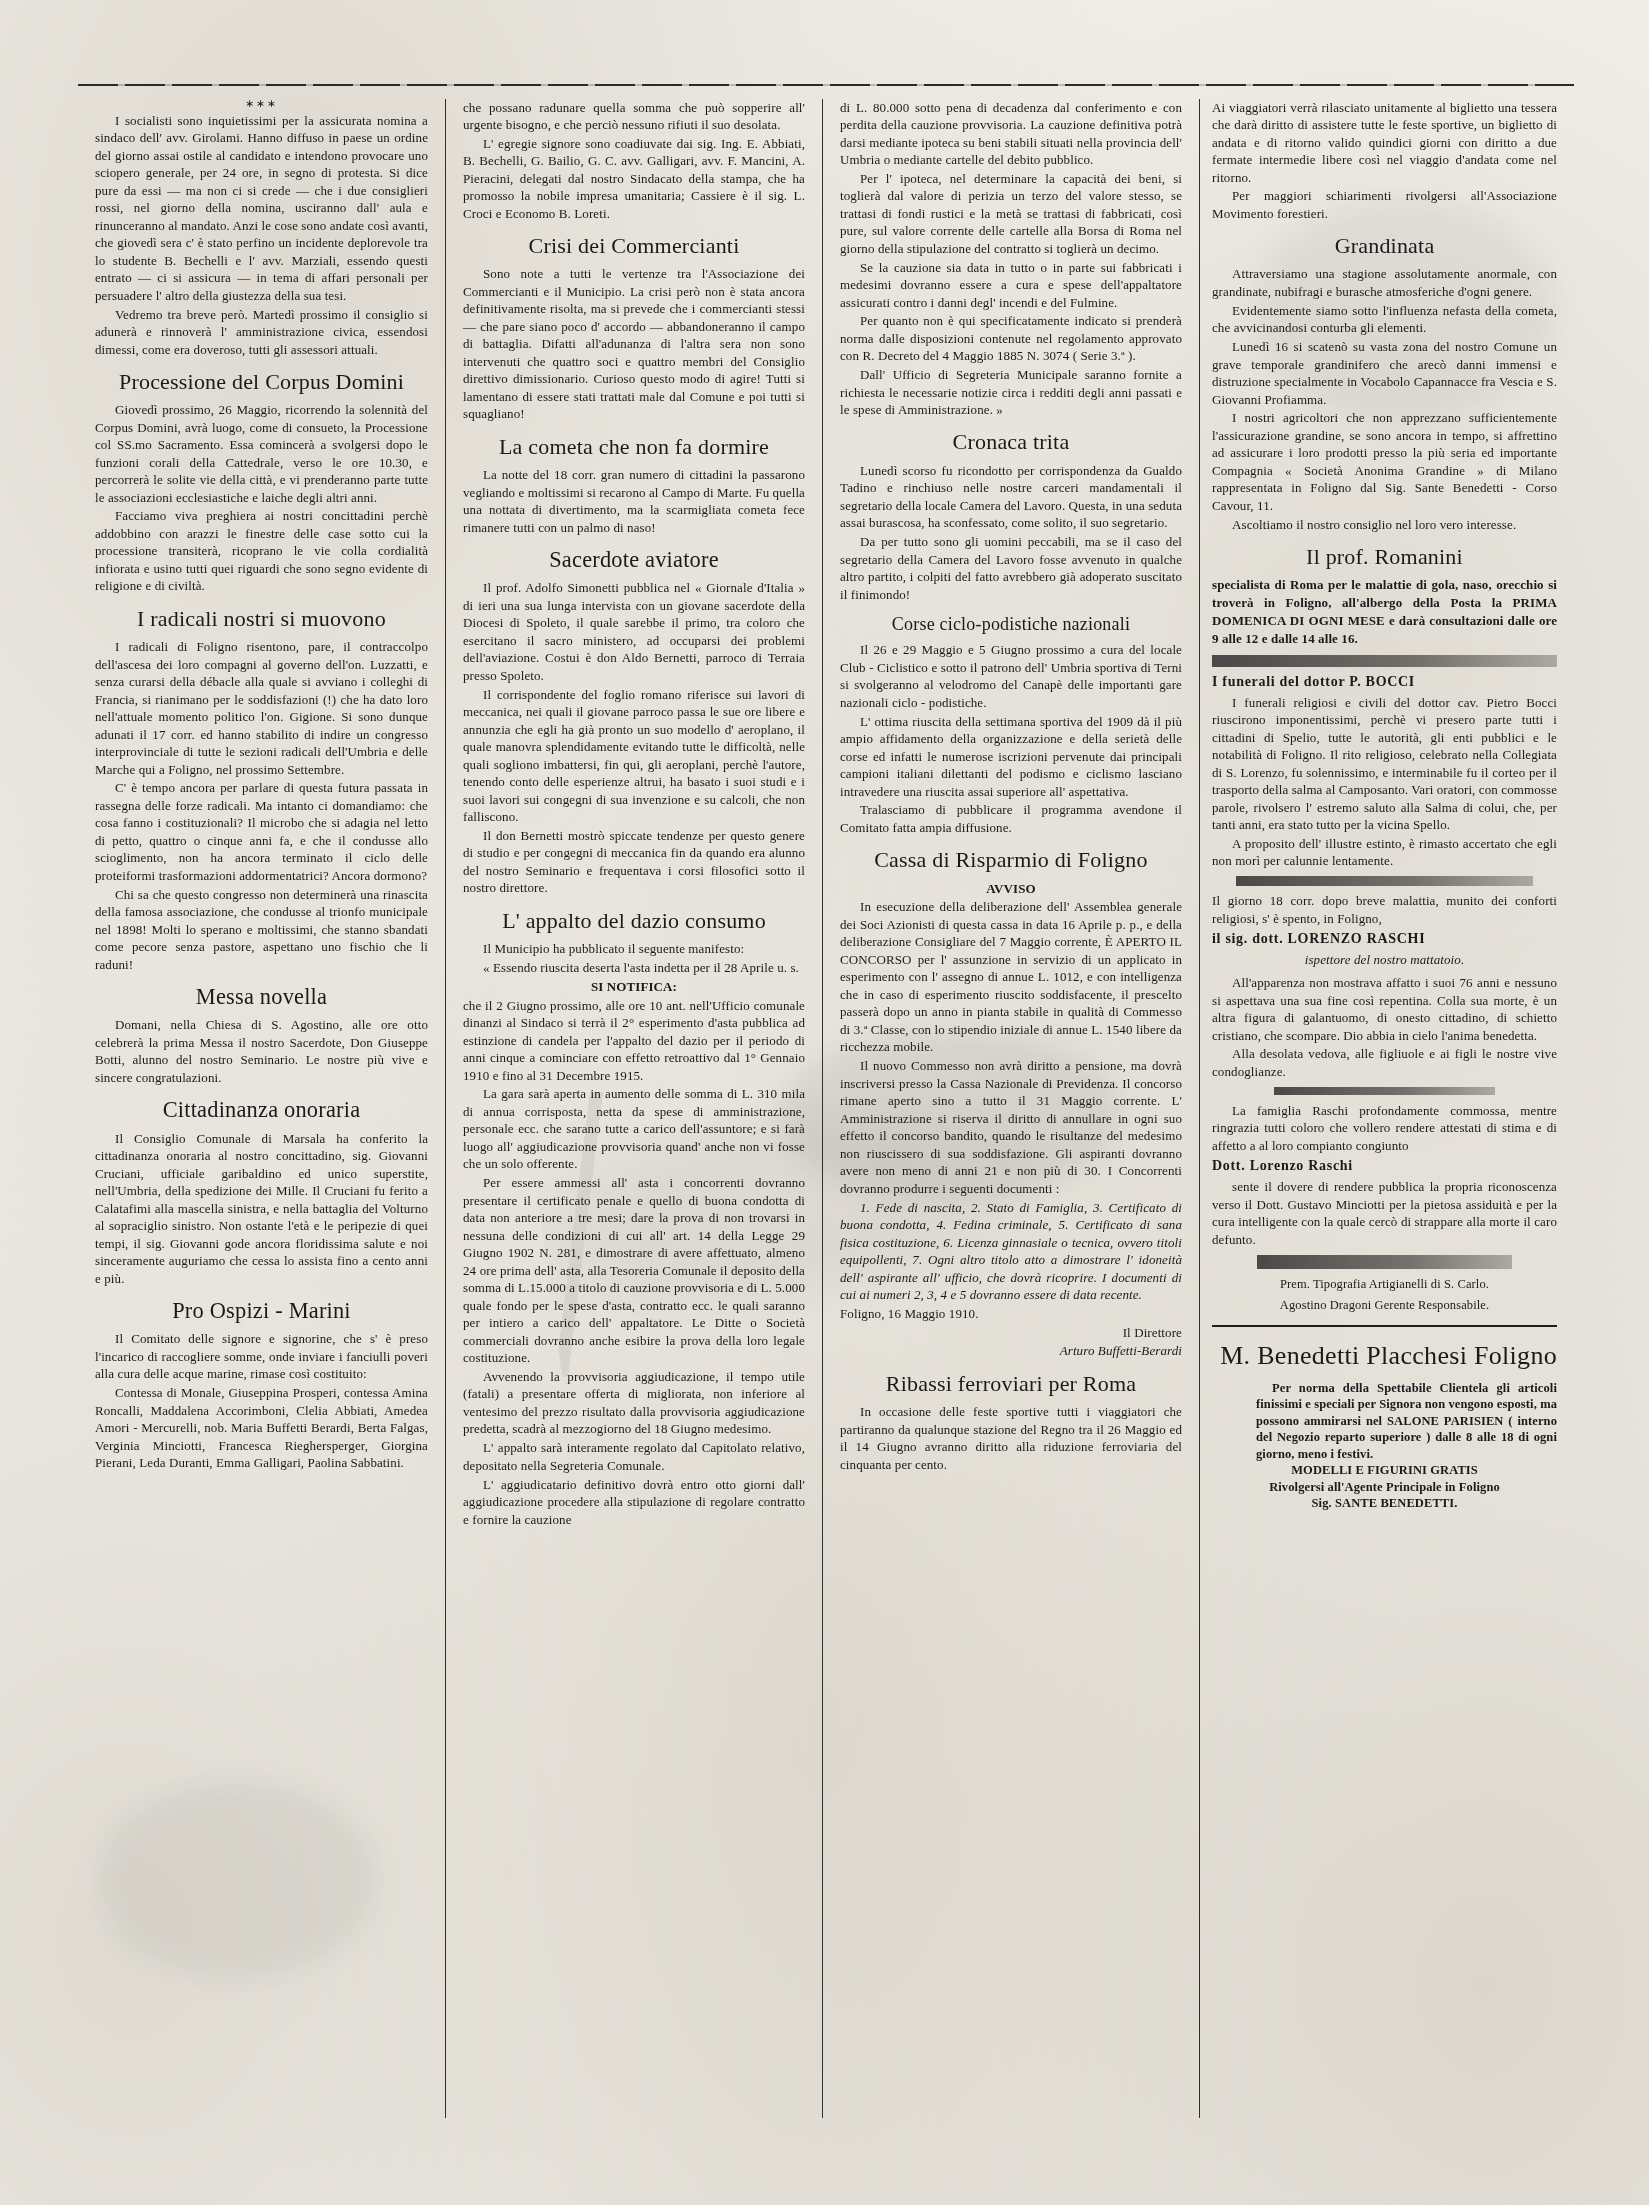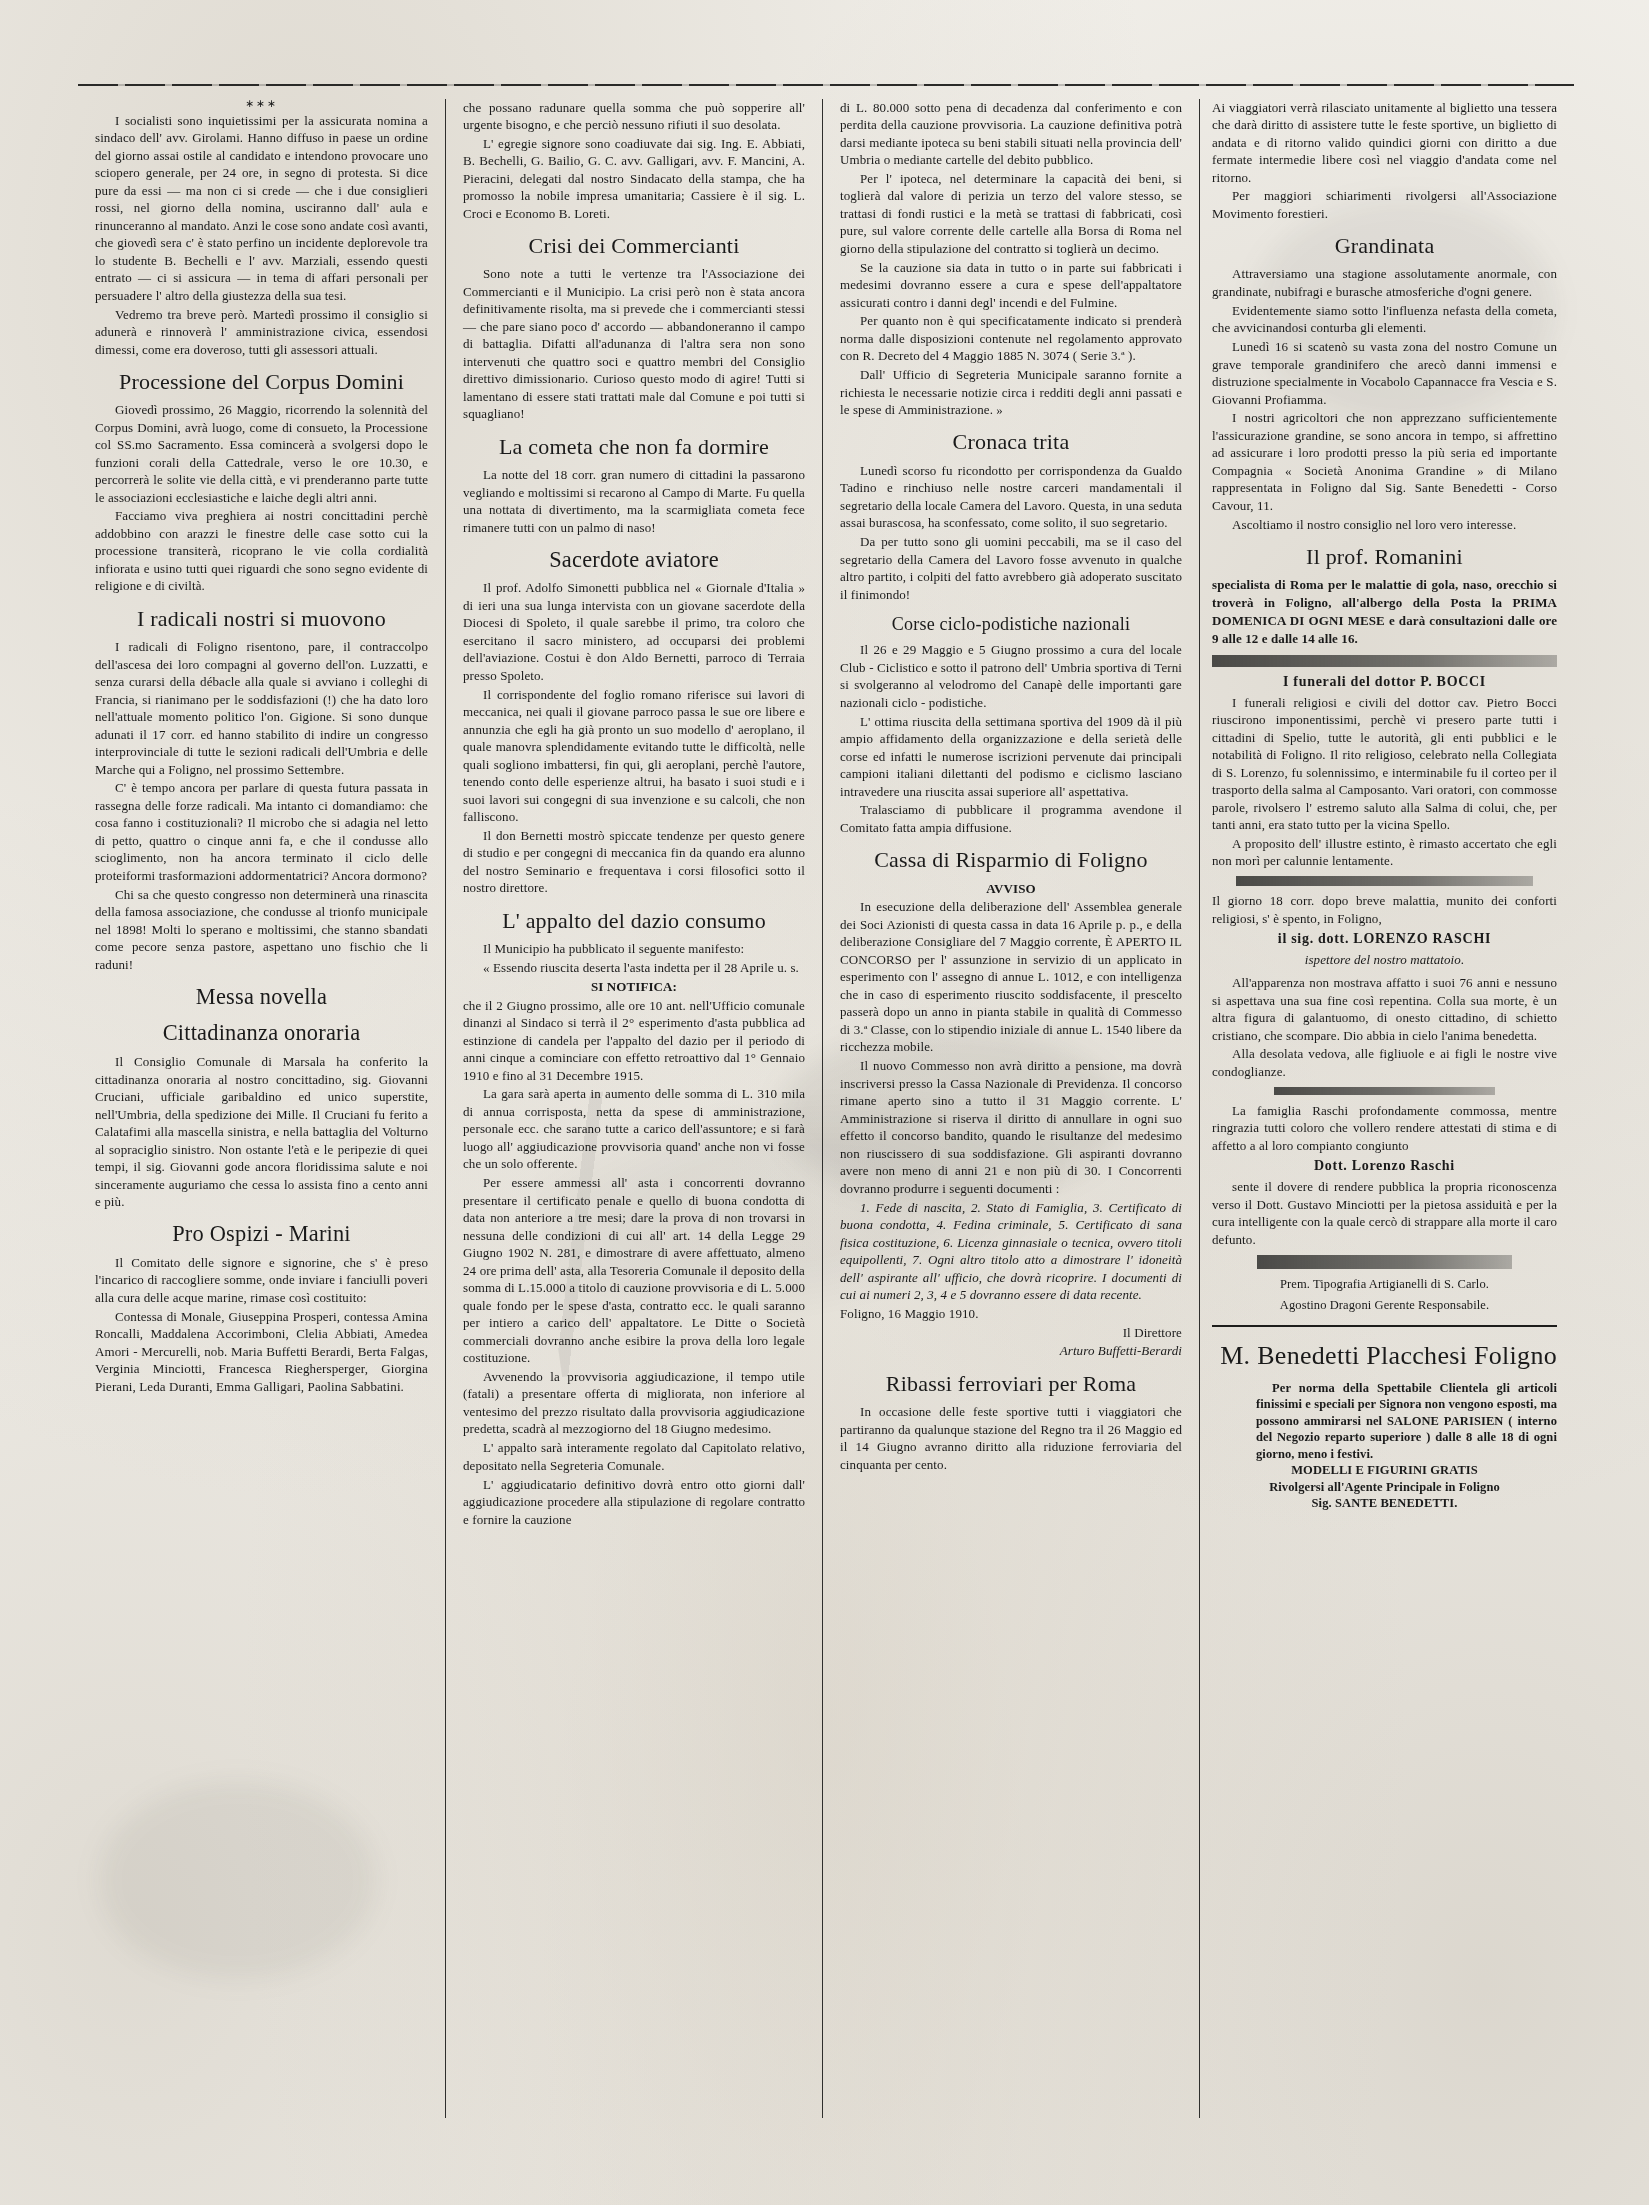--- a/index.html
+++ b/index.html
@@ -90,21 +90,20 @@
   }
   h2.head.script {
     font-size: 22.4px;
   }
   h2.head.small {
     font-size: 18px;
   }
   h3.sub {
     font-size: 14px;
     font-weight: bold;
-    text-align: center;
     margin: 4px 0 4px 0;
     letter-spacing: 0.7px;
   }
   .bold { font-weight: bold; }
   .ital { font-style: italic; }
   .center { text-align: center; text-indent: 0; }
   .dinkus {
     text-align: center;
     font-size: 10.6px;
     letter-spacing: 2px;
@@ -198,20 +197,21 @@
         <h2 class="head">Processione del Corpus Domini</h2>
         <p>Giovedì prossimo, 26 Maggio, ricorrendo la solennità del Corpus Domini, avrà luogo, come di consueto, la Processione col SS.mo Sacramento. Essa comincerà a svolgersi dopo le funzioni corali della Cattedrale, verso le ore 10.30, e percorrerà le solite vie della città, e vi prenderanno parte tutte le associazioni ecclesiastiche e laiche degli altri anni.</p>
         <p>Facciamo viva preghiera ai nostri concittadini perchè addobbino con arazzi le finestre delle case sotto cui la processione transiterà, ricoprano le vie colla cordialità infiorata e usino tutti quei riguardi che sono segno evidente di religione e di civiltà.</p>
 
         <h2 class="head">I radicali nostri si muovono</h2>
         <p>I radicali di Foligno risentono, pare, il contraccolpo dell'ascesa dei loro compagni al governo dell'on. Luzzatti, e senza curarsi della débacle alla quale si avviano i colleghi di Francia, si rianimano per le soddisfazioni (!) che ha dato loro nell'attuale momento politico l'on. Gigione. Si sono dunque adunati il 17 corr. ed hanno stabilito di indire un congresso interprovinciale di tutte le sezioni radicali dell'Umbria e delle Marche qui a Foligno, nel prossimo Settembre.</p>
         <p>C' è tempo ancora per parlare di questa futura passata in rassegna delle forze radicali. Ma intanto ci domandiamo: che cosa fanno i costituzionali? Il microbo che si adagia nel letto di petto, quattro o cinque anni fa, e che il condusse allo scioglimento, non ha ancora terminato il ciclo delle proteiformi trasformazioni addormentatrici? Ancora dormono?</p>
         <p>Chi sa che questo congresso non determinerà una rinascita della famosa associazione, che condusse al trionfo municipale nel 1898! Molti lo sperano e moltissimi, che stanno sbandati come pecore senza pastore, aspettano uno fischio che li raduni!</p>
 
         <h2 class="head script">Messa novella</h2>
+        <p>Domani, nella Chiesa di S. Agostino, alle ore otto celebrerà la prima Messa il nostro Sacerdote, Don Giuseppe Botti, alunno del nostro Seminario. Le nostre più vive e sincere congratulazioni.</p>
 
         <h2 class="head script">Cittadinanza onoraria</h2>
         <p>Il Consiglio Comunale di Marsala ha conferito la cittadinanza onoraria al nostro concittadino, sig. Giovanni Cruciani, ufficiale garibaldino ed unico superstite, nell'Umbria, della spedizione dei Mille. Il Cruciani fu ferito a Calatafimi alla mascella sinistra, e nella battaglia del Volturno al sopraciglio sinistro. Non ostante l'età e le peripezie di quei tempi, il sig. Giovanni gode ancora floridissima salute e noi sinceramente auguriamo che cessa lo assista fino a cento anni e più.</p>
 
         <h2 class="head script">Pro Ospizi - Marini</h2>
         <p>Il Comitato delle signore e signorine, che s' è preso l'incarico di raccogliere somme, onde inviare i fanciulli poveri alla cura delle acque marine, rimase così costituito:</p>
         <p>Contessa di Monale, Giuseppina Prosperi, contessa Amina Roncalli, Maddalena Accorimboni, Clelia Abbiati, Amedea Amori - Mercurelli, nob. Maria Buffetti Berardi, Berta Falgas, Verginia Minciotti, Francesca Rieghersperger, Giorgina Pierani, Leda Duranti, Emma Galligari, Paolina Sabbatini.</p>
       </div>
 
       <div class="col c2">

